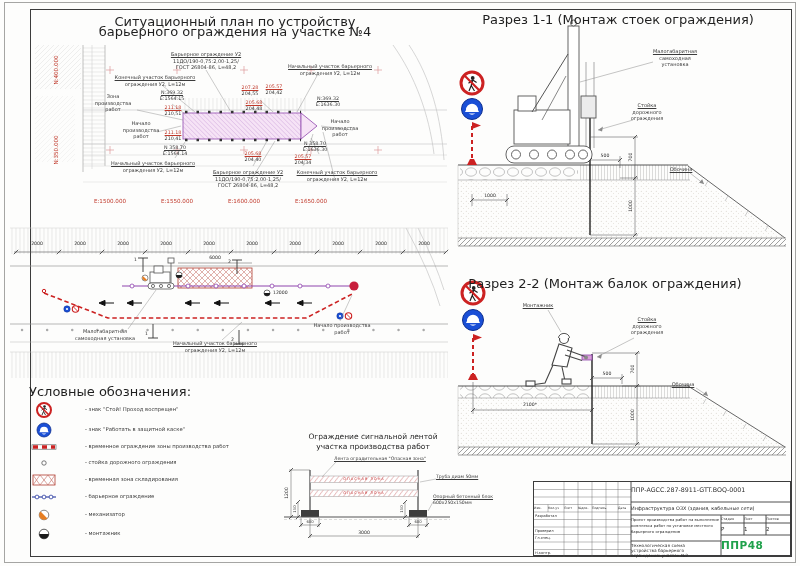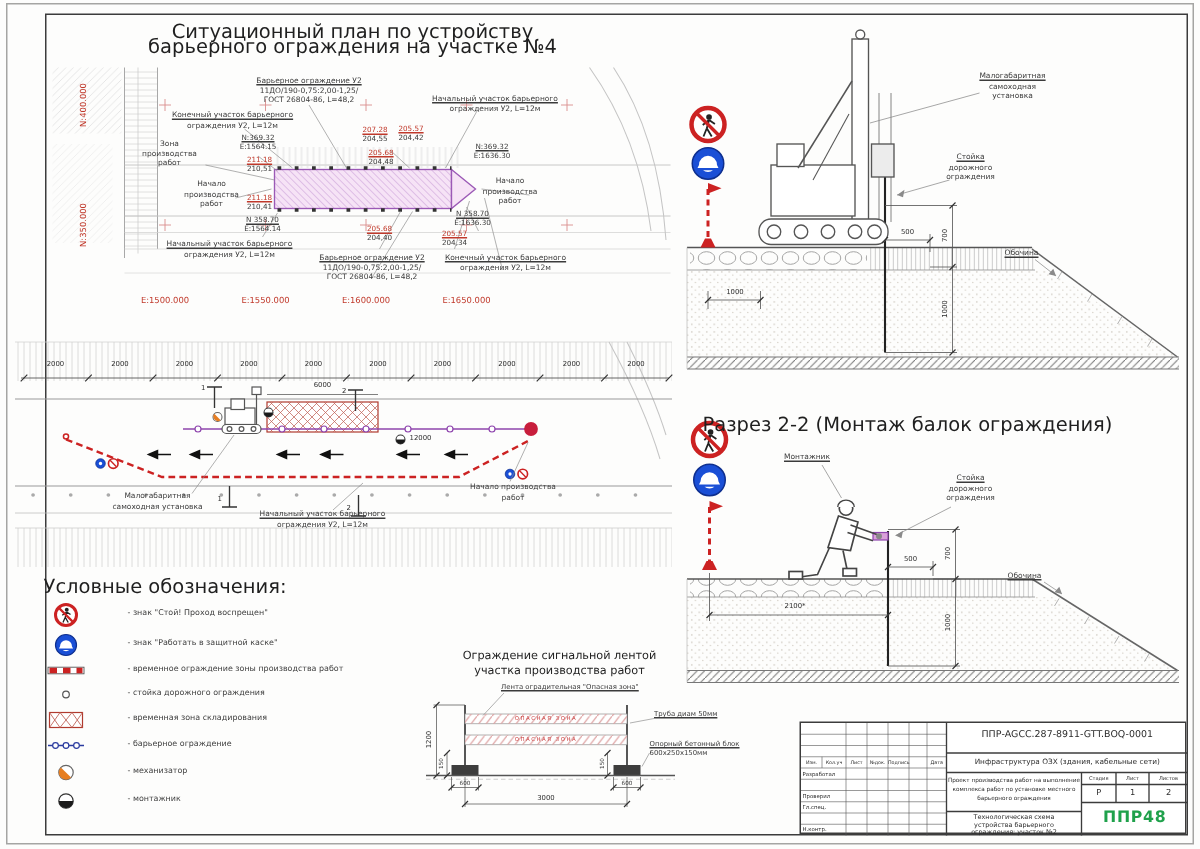--- a/index.html
+++ b/index.html
@@ -14,21 +14,21 @@
   .rot{transform:translate(-50%,-50%) rotate(-90deg)}
   .red{color:#c0392b}
   .u{text-decoration:underline;text-underline-offset:1px}
   .st{font-size:13px;color:#1f1f1f}
   .dim{font-size:4.6px;color:#2e2e2e}
   .tt{font-size:4.6px}
   svg{position:absolute;left:0;top:0;overflow:visible}
   .lg-row{position:absolute;left:0;width:240px;height:18px}
   .lg-ic{position:absolute;left:14px;top:0}
   .lg-tx{position:absolute;left:70px;top:5px;font-size:5.3px;color:#3b3b3b;white-space:nowrap}
-  .tb-t{position:absolute;white-space:nowrap;color:#2c2c2c;text-align:center}
+  .tb-t{position:absolute;white-space:nowrap;color:#2c2c2c;text-align:left}
 </style>
 </head>
 <body>
 
 <div class="sheet">
   <div class="outer"></div>
   <div class="frame"></div>
 
   <div class="sec" style="left:35px;top:14px;width:412px;height:196px">
     <svg width="412" height="196" viewBox="0 0 412 196">
@@ -536,20 +536,21 @@
         <path d="M138,152 L142,148 M168,152 L172,148 M183,129 L187,125 M183,170 L187,166 M183,227 L187,223 M20,192 L24,188 M55,192 L59,188"></path>
       </g>
       <g stroke="#8a8a8a" stroke-width="0.5" fill="none">
         <path d="M203,52 L130,72"></path>
           <path d="M183,110 L148,120"></path>
           <path d="M240,163 L254,174"></path>
       </g>
       <polygon points="148,120 153,116.5 152,121.5" fill="#8a8a8a"></polygon>
       <polygon points="254,174 249,172.8 252.2,169.2" fill="#8a8a8a"></polygon>
     </svg>
+    <div class="t c st" style="left:168px;top:2px">Разрез 1-1 (Монтаж стоек ограждения)</div>
     <div class="t c" style="left:225px;top:38px">
       <div class="u">Малогабаритная</div>
       <div>самоходная</div>
       <div>установка</div>
     </div>
     <div class="t c" style="left:197px;top:92px">
       <div class="u">Стойка</div>
       <div>дорожного</div>
       <div>ограждения</div>
     </div>

